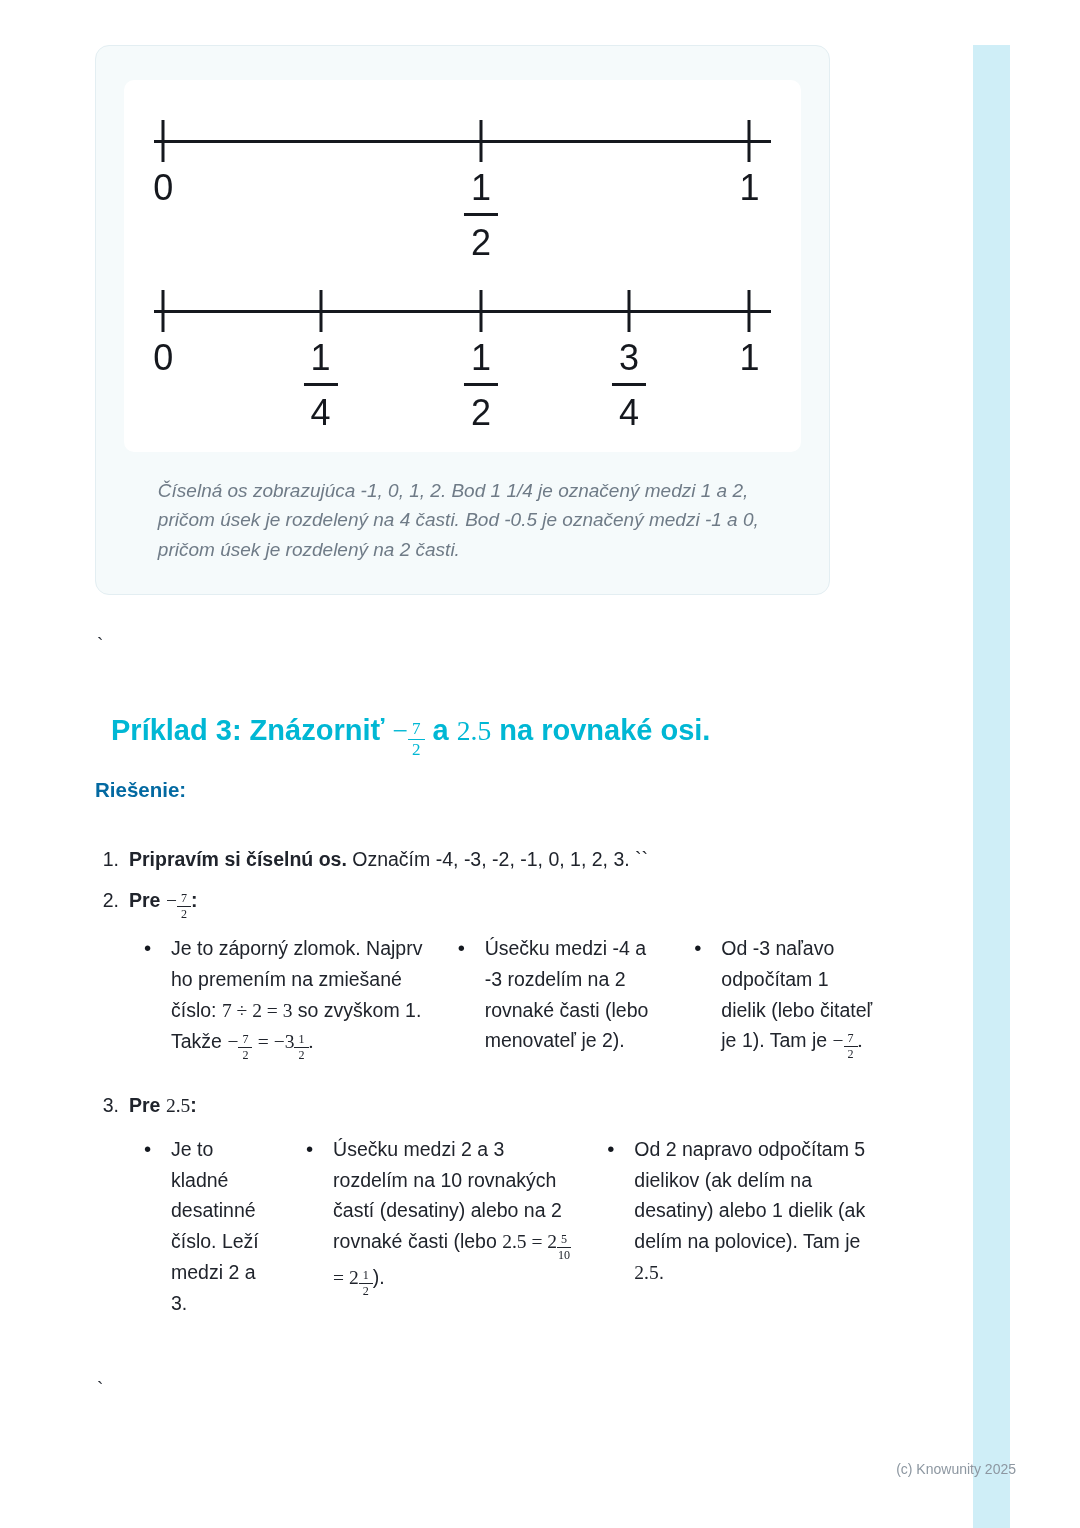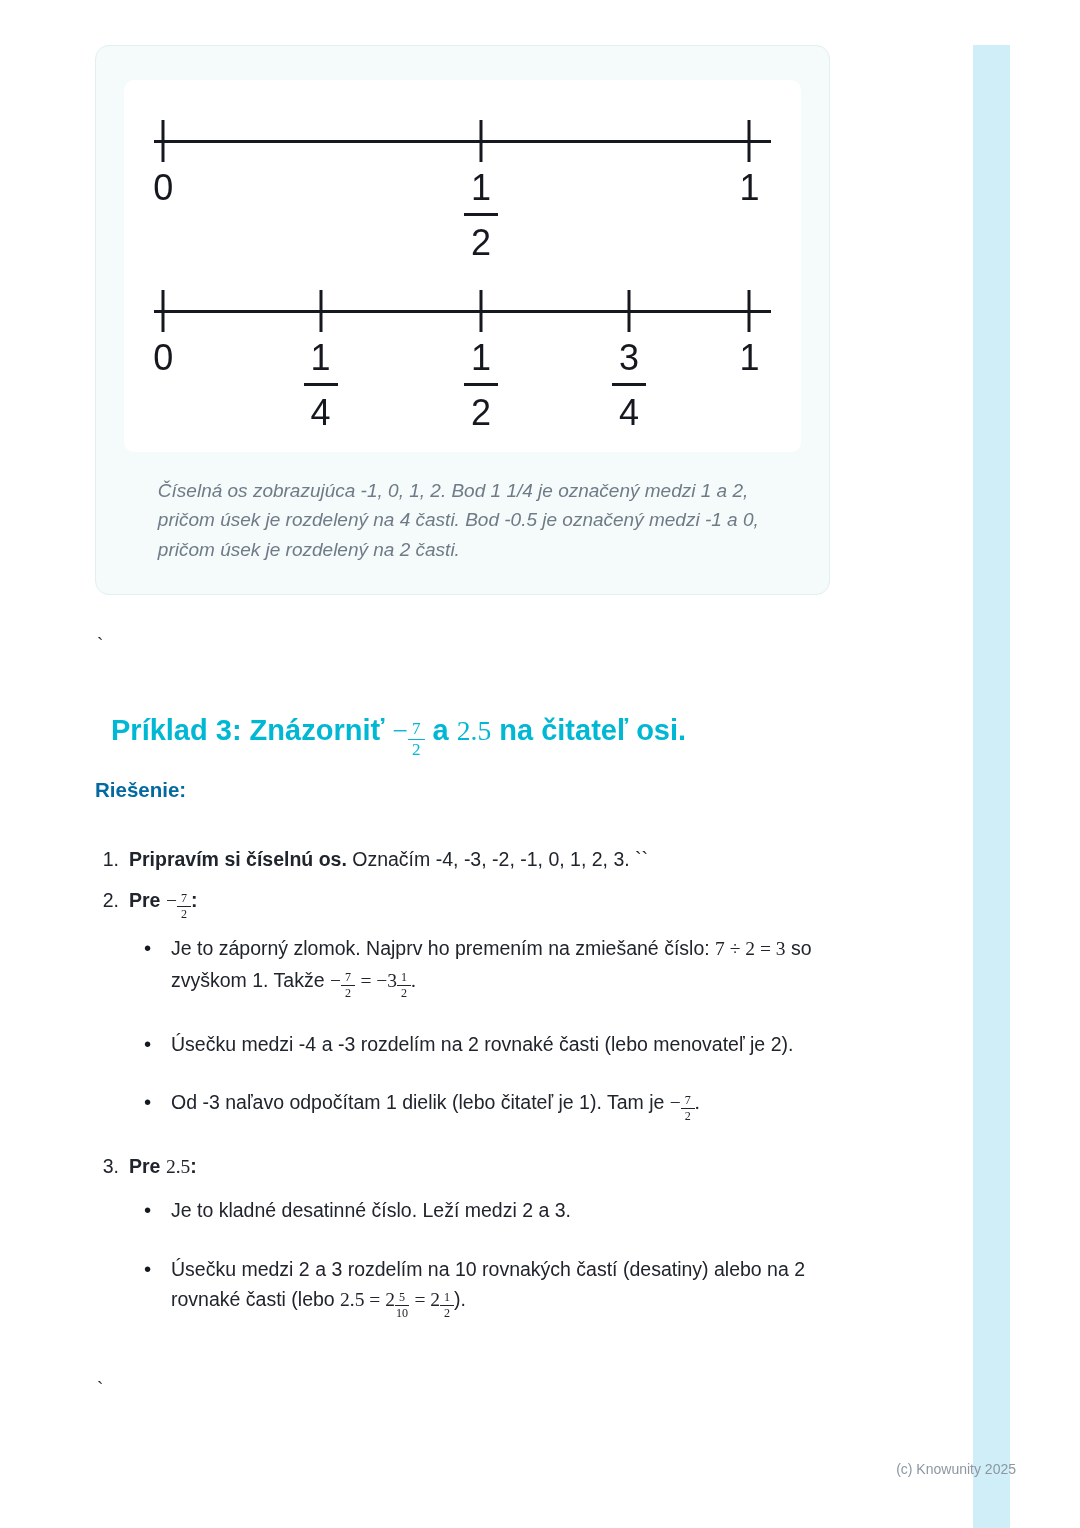--- a/index.html
+++ b/index.html
@@ -47,21 +47,21 @@
   .mfrac { display:inline-block; text-align:center; vertical-align:-0.55em; line-height:1.08; }
   .mfrac .num { display:block; border-bottom:1.5px solid currentColor; padding:0 4px 1px; font-size:0.62em; }
   .mfrac .den { display:block; padding-top:1px; font-size:0.62em; }
 
   
   .content { position:absolute; left:95px; top:762px; width:778px; font-size:19.5px; line-height:1.58; z-index:1; }
   .sol-title { margin:12px 0 38px; font-size:20.5px; font-weight:700; color:#0369a1; }
   .step { display:flex; gap:10px; margin:0 0 10px; }
   .snum { min-width:24px; text-align:right; flex:none; }
   .stext b { font-weight:700;margin-top:40px; }
-  .bullets { display:flex; flex-direction:column; gap:28px; margin:12px 0 28px 46px; }
+  .bullets { display:flex; flex-direction:row; gap:28px; margin:12px 0 28px 46px; }
   .bullet { position:relative; padding-left:30px; }
   .bullet::before { content:"•"; position:absolute; left:3px; top:-1px; font-size:1.05em; color:#14181f; }
   .step-gap { margin-top:16px; }
 
   
   .footer { position:absolute; top:1437px; right:64px; font-size:14px; color:#8d97a1; z-index:2;margin-top:24px; }
 </style>
 </head>
 <body>
 
@@ -111,21 +111,21 @@
     </div>
     <p class="caption">Číselná os zobrazujúca -1, 0, 1, 2. Bod 1 1/4 je označený medzi 1 a 2, pričom úsek je rozdelený na 4 časti. Bod -0.5 je označený medzi -1 a 0, pričom úsek je rozdelený na 2 časti.</p>
   </section>
 
   <span class="stray stray1">`</span>
 
   <h2 class="heading"><span>Príklad 3: Znázorniť</span>
     <span class="math"><span>−</span><span class="mfrac"><span class="num">7</span><span class="den">2</span></span></span>
     <span>a</span>
     <span class="math">2.5</span>
-    <span>na čitateľ osi.</span></h2>
+    <span>na rovnaké osi.</span></h2>
 
   <div class="content">
     <p class="sol-title">Riešenie:</p>
 
     <div class="step">
       <span class="snum">1.</span>
       <div class="stext"><b>Pripravím si číselnú os.</b>
         <span>Označím -4, -3, -2, -1, 0, 1, 2, 3. ``</span></div>
     </div>
 
@@ -160,20 +160,24 @@
 
     <div class="bullets">
       <div class="bullet">
         <div class="btext">Je to kladné desatinné číslo. Leží medzi 2 a 3.</div>
       </div>
       <div class="bullet">
         <div class="btext"><span>Úsečku medzi 2 a 3 rozdelím na 10 rovnakých častí (desatiny) alebo na 2 rovnaké časti (lebo</span>
           <span class="math">2.5 = 2</span><span class="math"><span class="mfrac"><span class="num">5</span><span class="den">10</span></span></span>
           <span class="math">= 2</span><span class="math"><span class="mfrac"><span class="num">1</span><span class="den">2</span></span></span><span>).</span></div>
       </div>
+      <div class="bullet">
+        <div class="btext"><span>Od 2 napravo odpočítam 5 dielikov (ak delím na desatiny) alebo 1 dielik (ak delím na polovice). Tam je</span>
+          <span class="math">2.5</span><span>.</span></div>
+      </div>
     </div>
   </div>
 
   <span class="stray stray2">`</span>
 
   <div class="footer">(c) Knowunity 2025</div>
 
 </div>
 
 </body></html>

